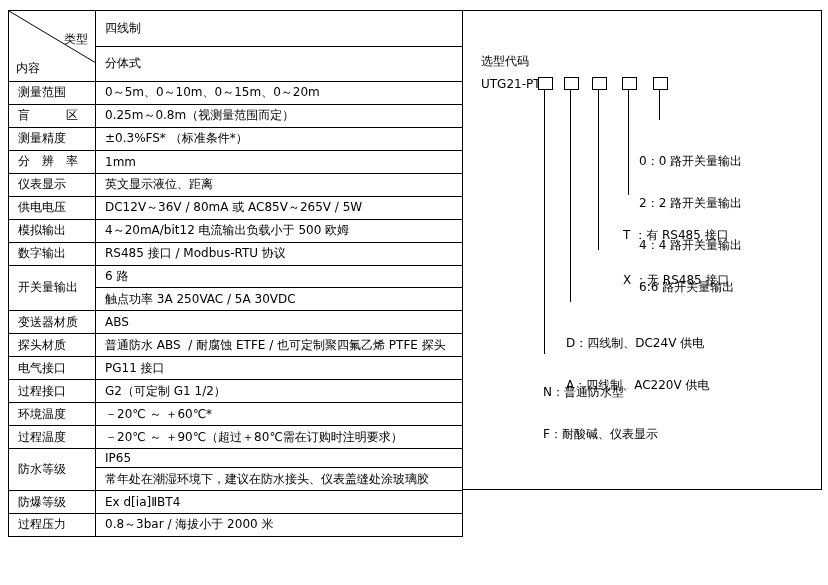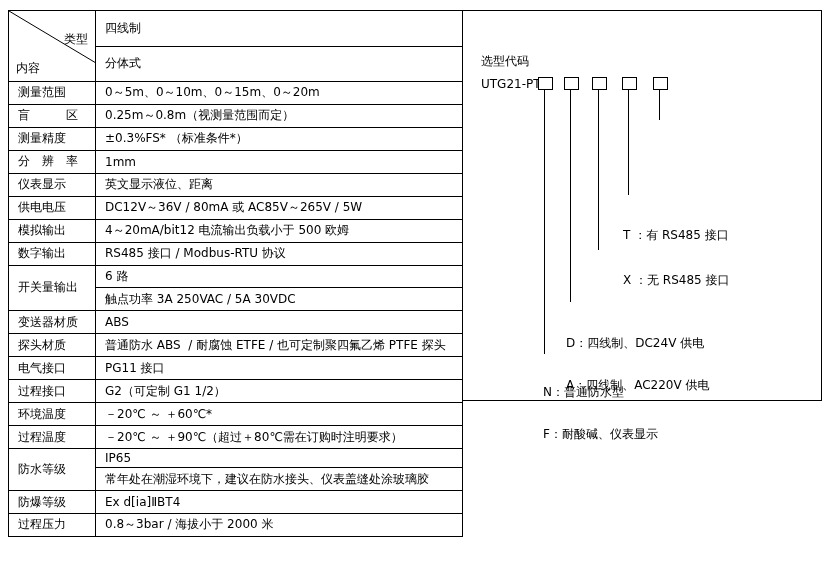--- a/index.html
+++ b/index.html
@@ -11,21 +11,21 @@
   table.spec td{border:1px solid #000;font-size:12px;vertical-align:middle;
                 padding:0 2px 0 9px;white-space:pre;overflow:hidden;}
   td.lbl{padding-left:5px;}
   tr.hdr{height:26px;}
   td.center{text-align:left;padding:0;}
   td.diag{position:relative;padding:0;}
   .diag svg{position:absolute;left:0;top:0;}
   .diag .tr-lab{position:absolute;right:7px;top:4px;margin-top:16px;}
   .diag .bl-lab{position:absolute;left:7px;bottom:4px;}
   
-  .panel{position:absolute;left:462px;top:10px;width:360px;height:391px;
+  .panel{position:absolute;left:462px;top:10px;width:360px;height:480px;
          border:1px solid #000;box-sizing:border-box;}
   .panel .abs{position:absolute;white-space:pre;}
   .codebox{position:absolute;width:13px;height:11px;border:1px solid #000;background:#fff;}
   .vline{position:absolute;width:1px;background:#000;}
   .optgrp{position:absolute;line-height:14px;white-space:pre;}
   .optgrp.lh15{line-height:15px;}
   
   .notes{position:absolute;left:3px;top:545px;line-height:20px;white-space:pre;}
 </style>
 </head>
@@ -143,20 +143,26 @@
     <div class="codebox" style="left:129px;top:66px;"></div>
     <div class="codebox" style="left:159px;top:66px;"></div>
     <div class="codebox" style="left:190px;top:66px;"></div>
 
     <div class="vline" style="left:81px;top:79px;height:264px;"></div>
     <div class="vline" style="left:107px;top:79px;height:212px;"></div>
     <div class="vline" style="left:135px;top:79px;height:160px;"></div>
     <div class="vline" style="left:165px;top:79px;height:105px;"></div>
     <div class="vline" style="left:196px;top:79px;height:30px;"></div>
 
+    <div class="optgrp" style="left:176px;top:115px;">
+      <div>0：0 路开关量输出</div>
+      <div>2：2 路开关量输出</div>
+      <div>4：4 路开关量输出</div>
+      <div>6:6 路开关量输出</div>
+    </div>
 
     <div class="optgrp lh15" style="left:160px;top:187px;">
       <div>T ：有 RS485 接口</div>
       <div>X ：无 RS485 接口</div>
     </div>
 
 
     <div class="optgrp" style="left:103px;top:297px;">
       <div>D：四线制、DC24V 供电</div>
       <div>A：四线制、AC220V 供电</div>

